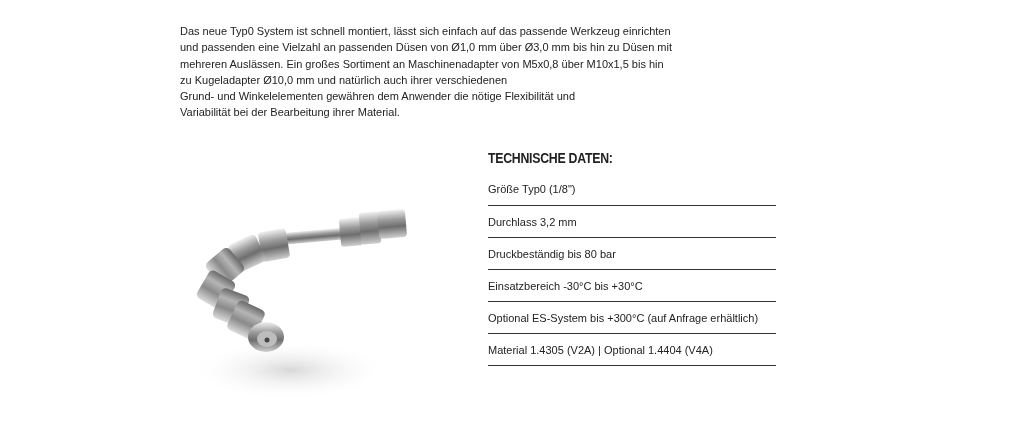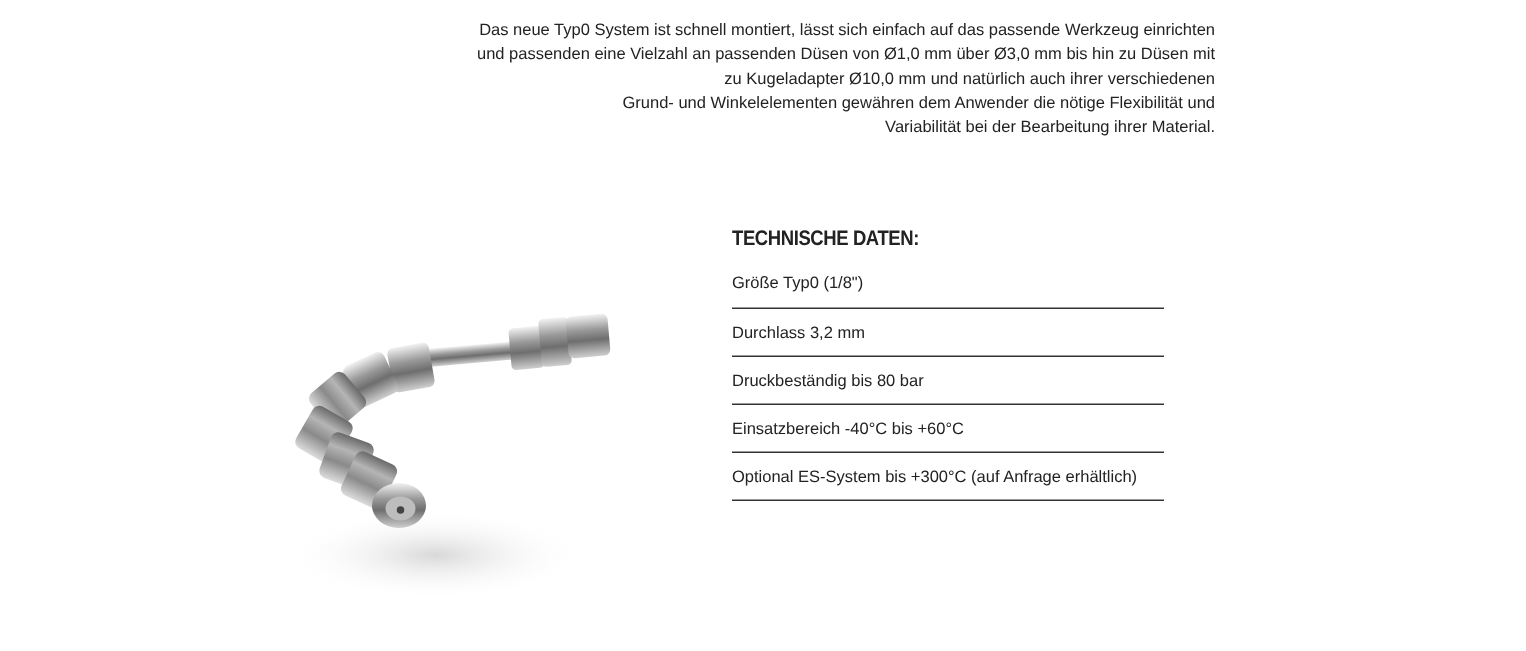--- a/index.html
+++ b/index.html
@@ -1,36 +1,37 @@
 <!DOCTYPE html>
 <html><head>
   <meta charset="utf-8">
   <style>
     html, body { margin:0; padding:0; background:#ffffff; }
     body { width:1017px; height:434px; position:relative; overflow:hidden;
            font-family:"Liberation Sans", sans-serif; color:#222; }
-    .intro { position:absolute; left:180px; top:12px; width:630px; text-align:right;
+    .intro { position:absolute; left:180px; top:23px; width:630px; text-align:left;
              font-size:11px; line-height:16.3px; color:#222; }
     .intro p { margin:0; }
     .product-image { position:absolute; left:170px; top:180px; width:260px; height:235px; }
     .specs { position:absolute; left:488px; top:150px; width:288px; }
     .specs-title { font-family:"Liberation Sans", sans-serif; font-size:14px; color:#222;
                    letter-spacing:-0.3px; transform:scaleX(0.88); transform-origin:left;
                    margin:0; padding:0; height:24px; line-height:17px; }
     .spec-list { list-style:none; margin:0; padding:0; }
     .spec-item { font-size:11px; color:#222; height:30px; line-height:30px;
                  border-bottom:1px solid #333; padding-left:0; margin-bottom:1px; }
     .spec-item:first-child { height:31px; }
   </style>
 </head>
 <body>
 
 <div class="intro">
   <p>Das neue Typ0 System ist schnell montiert, lässt sich einfach auf das passende Werkzeug einrichten</p>
   <p>und passenden eine Vielzahl an passenden Düsen von Ø1,0 mm über Ø3,0 mm bis hin zu Düsen mit</p>
+  <p>mehreren Auslässen. Ein großes Sortiment an Maschinenadapter von M5x0,8 über M10x1,5 bis hin</p>
   <p>zu Kugeladapter Ø10,0 mm und natürlich auch ihrer verschiedenen</p>
   <p>Grund- und Winkelelementen gewähren dem Anwender die nötige Flexibilität und</p>
   <p>Variabilität bei der Bearbeitung ihrer Material.</p>
 </div>
 
 <div class="product-image" title="Typ0 Gelenkschlauch-Düsensystem aus Edelstahl">
   <svg width="260" height="235" viewBox="0 0 260 235">
     <defs>
       <linearGradient id="steel" x1="0" y1="0" x2="0" y2="1">
         <stop offset="0" stop-color="#f2f2f2"></stop>
@@ -69,16 +70,17 @@
     <circle cx="97" cy="160" r="2.5" fill="#444"></circle>
   </svg>
 </div>
 
 <div class="specs">
   <h3 class="specs-title">TECHNISCHE DATEN:</h3>
   <ul class="spec-list">
     <li class="spec-item">Größe Typ0 (1/8")</li>
     <li class="spec-item">Durchlass 3,2 mm</li>
     <li class="spec-item">Druckbeständig bis 80 bar</li>
-    <li class="spec-item">Einsatzbereich -40°C bis +60°C</li>
+    <li class="spec-item">Einsatzbereich -30°C bis +30°C</li>
     <li class="spec-item">Optional ES-System bis +300°C (auf Anfrage erhältlich)</li>
+    <li class="spec-item">Material 1.4305 (V2A) | Optional 1.4404 (V4A)</li>
   </ul>
 </div>
 
 </body></html>

